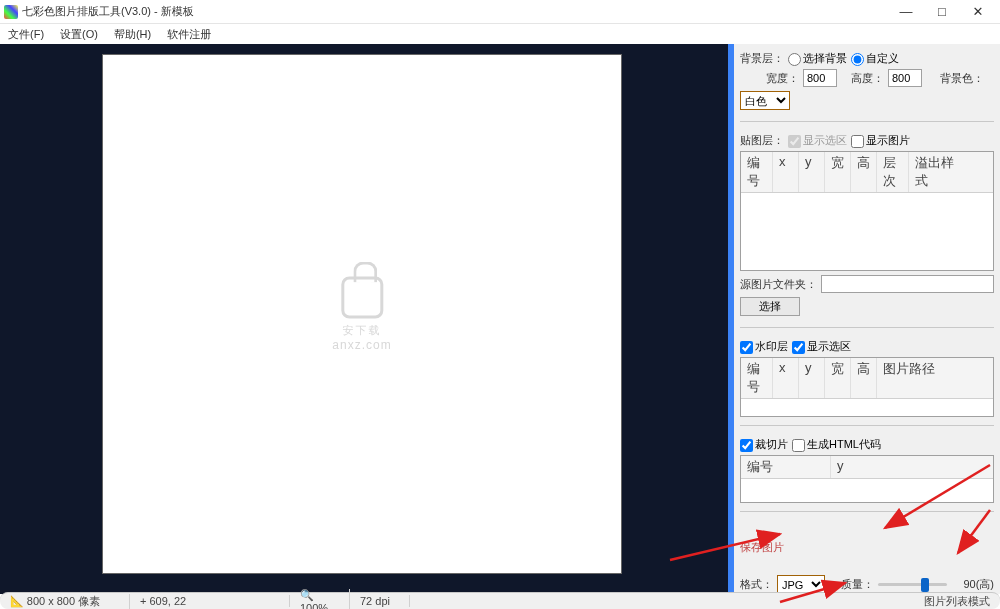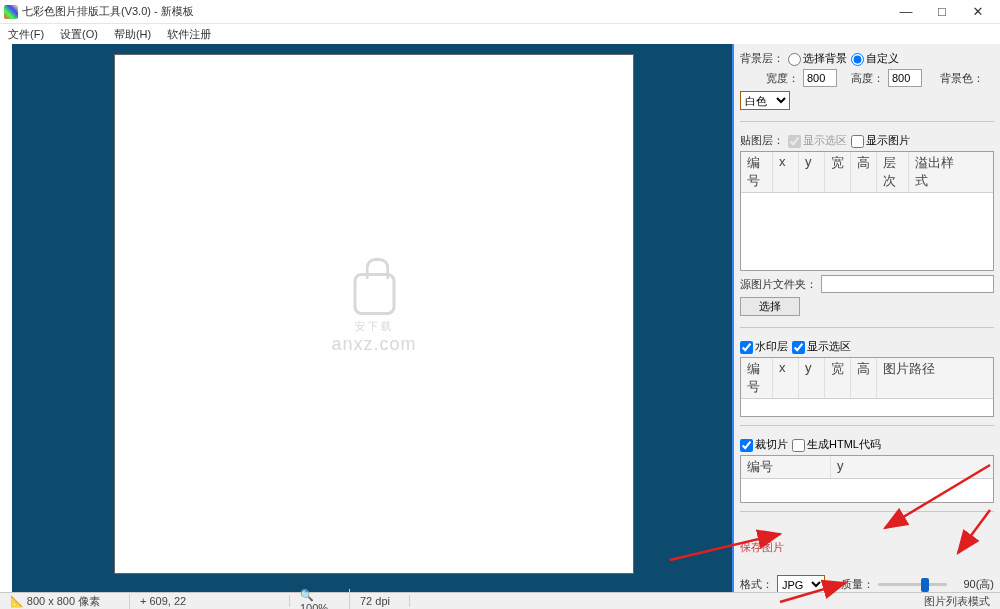--- a/index.html
+++ b/index.html
@@ -8,47 +8,47 @@
 .titlebar { height: 24px; background: #fff; display: flex; align-items: center; padding: 0 4px; border-bottom: 1px solid #e5e5e5; justify-content: space-between; }
 .titlebar .icon { width: 14px; height: 14px; background: linear-gradient(45deg,#f44,#4f4,#44f,#ff4); border-radius: 2px; margin-right: 4px; }
 .titlebar .title { flex: 1; color: #333; }
 .winbtns { display: flex; }
 .winbtns span { width: 36px; text-align: center; line-height: 22px; color: #333; font-size: 13px; }
 
 .menubar { height: 20px; display: flex; align-items: center; padding: 0 4px; gap: 8px; background: #fff; }
 .menubar span { color: #333; padding: 2px 4px; }
 
 .main { display: flex; height: 550px; }
-.canvas-area { flex: 1; background: #0c4a6e; position: relative; border-right: 2px solid #3b82f6; margin-left: 12px; }
+.canvas-area { flex: 1; background: #0f172a; position: relative; border-right: 6px solid #3b82f6; }
 .canvas { position: absolute; left: 102px; top: 10px; width: 520px; height: 520px; border: 1px solid #666; background: #fff; }
 .watermark { position: absolute; left: 50%; top: 50%; transform: translate(-50%,-50%); color: #d8d8d8; font-size: 28px; text-align: center; letter-spacing: 2px; }
 .watermark .lock { width: 42px; height: 42px; border: 3px solid #d8d8d8; border-radius: 8px; margin: 0 auto 4px; position: relative; }
 .watermark .lock:before { content:''; position:absolute; top:-18px; left:9px; width:18px; height:18px; border:3px solid #d8d8d8; border-bottom:none; border-radius:10px 10px 0 0; }
-.watermark .sub { font-size: 18px; letter-spacing: 1px; }
+.watermark .sub { font-size: 12px; letter-spacing: 1px; }
 
 .sidepanel { width: 266px; background: #f0f0f0; padding: 4px 6px; display: flex; flex-direction: column; gap: 4px; overflow: hidden; }
 .section { background: #f0f0f0; }
 .row { display: flex; align-items: center; gap: 4px; margin: 3px 0; flex-wrap: wrap; }
 .lbl { color: #333; white-space: nowrap; }
 input[type="text"] { border: 1px solid #a0a0a0; background: #fff; height: 18px; padding: 0 3px; }
 input[type="radio"], input[type="checkbox"] { margin: 0 2px 0 0; vertical-align: middle; }
 select { border: 1px solid #a16207; background: #fff; height: 19px; }
 .btn { border: 1px solid #a0a0a0; background: #e8e8e8; height: 19px; padding: 0 18px; line-height: 17px; white-space: nowrap; }
 .hr { border-top: 1px solid #c8c8c8; margin: 4px 0; }
 
 .grid { border: 1px solid #a0a0a0; background: #fff; width: 100%; }
 .ghead { display: flex; background: #f4f4f4; border-bottom: 1px solid #d0d0d0; }
 .ghead span { padding: 2px 6px; border-right: 1px solid #e0e0e0; font-size: 13px; color: #444; }
 .gbody { background: #fff; }
 
 .slider-wrap { display: flex; align-items: center; gap: 16px; flex: 1; }
 .slider-track { flex: 1; height: 3px; background: #c8c8c8; position: relative; border-radius: 2px; }
 .slider-thumb { position: absolute; right: 18px; top: -5px; width: 8px; height: 14px; background: #0a64c8; border-radius: 2px; }
 
-.statusbar { position: absolute; bottom: 0; left: 0; right: 0; height: 17px; background: #f0f0f0; border-top: 1px solid #c8c8c8; display: flex; align-items: center; font-size: 11px; color: #444; }
+.statusbar { position: absolute; bottom: 0; left: 0; right: 0; height: 17px; background: #f0f0f0; border-top: 1px solid #c8c8c8; display: flex; align-items: center; font-size: 11px; color: #444; border-radius: 8px; }
 .statusbar .cell { padding: 0 10px; border-right: 1px solid #d0d0d0; }
 .statusbar .flex { flex: 1; }
 
 .arrow { position: absolute; pointer-events: none; }
 .arrow-line { stroke: #e02020; stroke-width: 2.5; fill: none; }
 .arrow-head { fill: #e02020; }
 </style>
 </head>
 <body>
 

